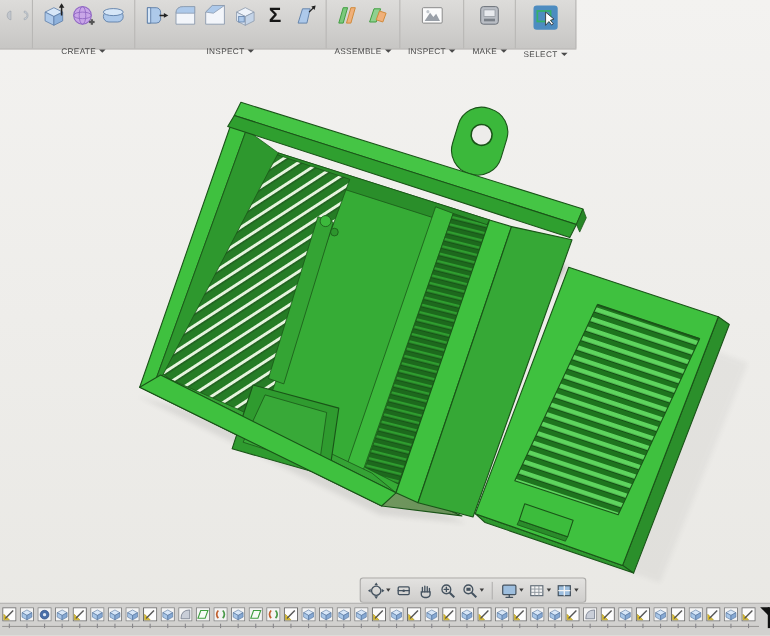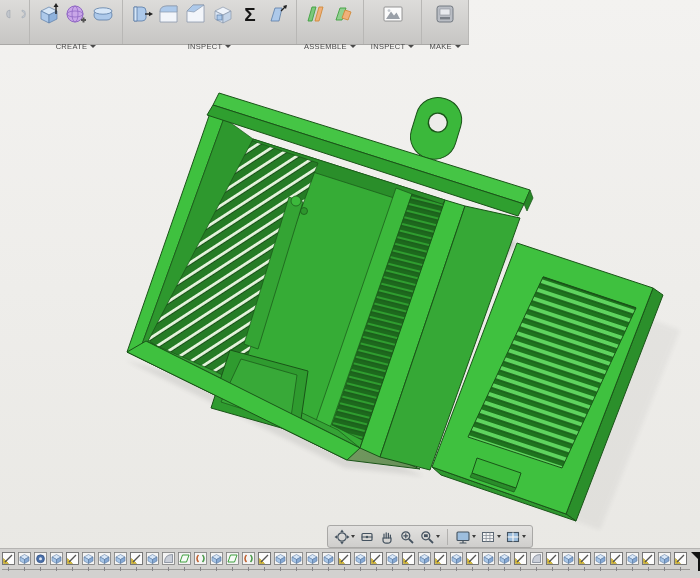--- a/index.html
+++ b/index.html
@@ -281,20 +281,35 @@
           <span class="tb-ic">
             <svg viewBox="0 0 24 24">
               <rect x="4" y="4" width="16" height="16" rx="2.5" fill="#b9bdc4" stroke="#6a7078" stroke-width=".9"></rect>
               <rect x="7" y="7" width="10" height="6" fill="#e8eaee" stroke="#8a9098" stroke-width=".6"></rect>
               <rect x="7" y="15" width="10" height="2.4" fill="#7a8088"></rect>
             </svg>
           </span>
         </div>
         <div class="tb-label">
           <span>MAKE</span>
+          <span class="caret"></span>
+        </div>
+      </div>
+      <div class="tb-sec">
+        <div class="tb-icons">
+          <span class="tb-ic big">
+            <svg viewBox="0 0 24 24">
+              <rect x="1" y="1" width="22" height="22" rx="3" fill="var(--sel-blue)"></rect>
+              <rect x="4.5" y="6" width="12" height="9.5" fill="none" stroke="#35b06a" stroke-width="1.6"></rect>
+              <polygon points="12,7 12,19 15,15.6 17.5,18.8 19,17.6 16.4,14.4 19.6,13.4" fill="#fff" stroke="#222" stroke-width=".7"></polygon>
+            </svg>
+          </span>
+        </div>
+        <div class="tb-label">
+          <span>SELECT</span>
           <span class="caret"></span>
         </div>
       </div>
     </div>
 </div>
 
 <div id="navbar">
     <span class="nav-it">
       <svg viewBox="0 0 16 16">
         <circle cx="8" cy="8" r="4.2" stroke="#44525f" stroke-width="1.2" fill="none" stroke-linecap="round"></circle>

